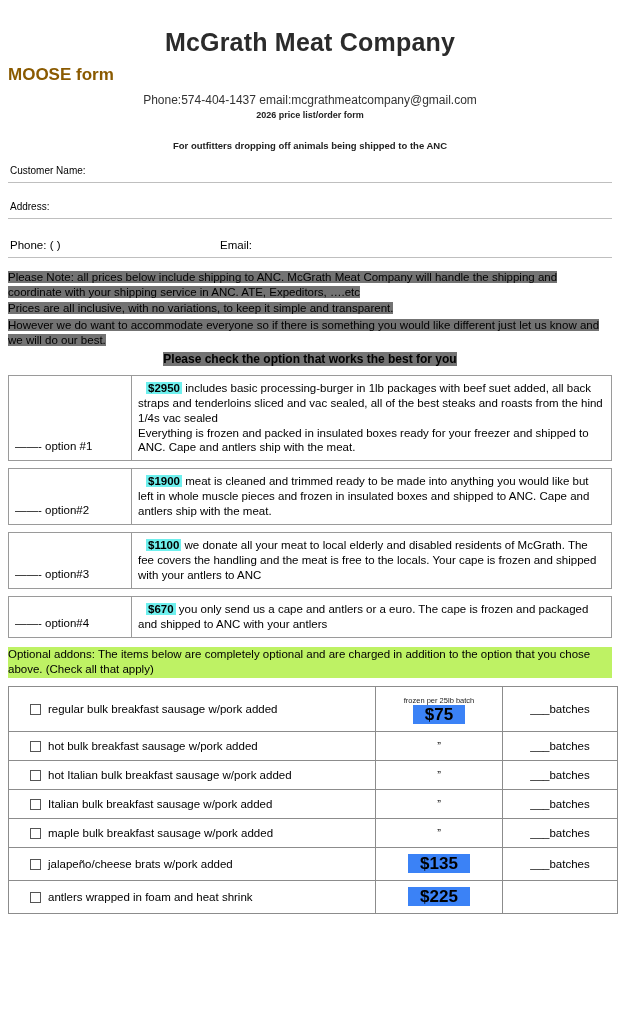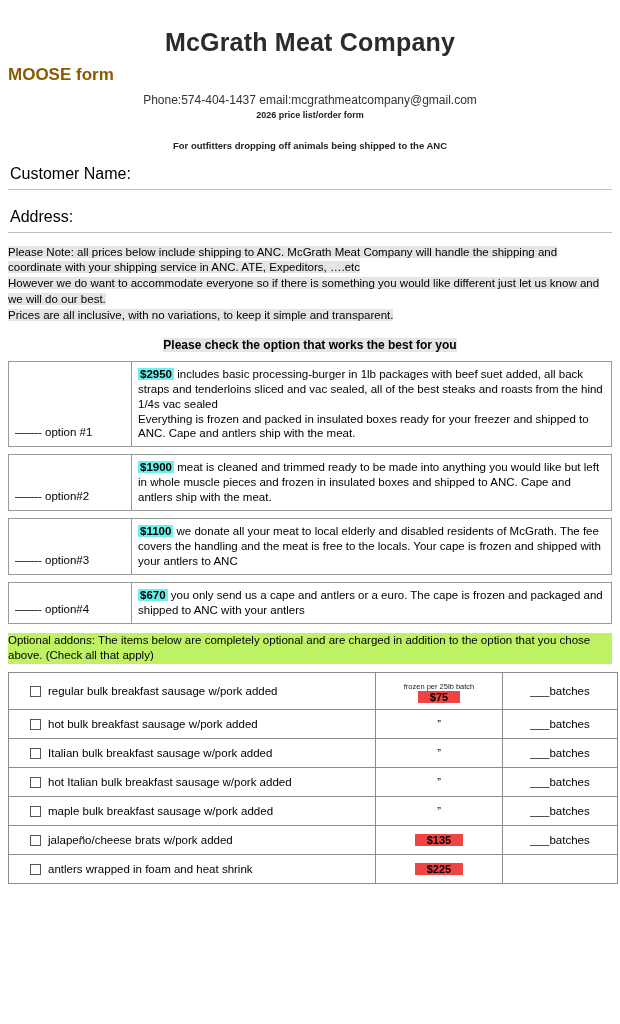--- a/index.html
+++ b/index.html
@@ -54,21 +54,21 @@
     text-align: center;
     font-size: 9.5px;
     font-weight: bold;
     color: #222;
     margin-top: 20px;
   }
 
   
   .field-row {
     border-bottom: 1px solid #bfbfbf;
-    font-size: 16px;
+    font-size: 10px;
     padding: 8px 2px 6px 2px;
     margin-top: 6px;
   }
   .field-row.second {
     margin-top: 10px;
   }
   .phone-email-row {
     display: flex;
     font-size: 11.5px;
     border-bottom: 1px solid #bfbfbf;
@@ -82,33 +82,33 @@
     flex: 1;
   }
 
   
   .note-block {
     margin-top: 12px;
     font-size: 11.5px;
     line-height: 1.32;
   }
   .hl-yellow {
-    background: #e5e5e5;
+    background: #737373;
   }
   .note-block p {
     margin: 0;
   }
   .note-block p + p {
     margin-top: 1px;
   }
   .check-option-line {
     text-align: center;
     font-size: 12px;
     font-weight: 600;
-    margin-top: 15px;
+    margin-top: 4px;
   }
 
   
   .opt-table {
     width: 100%;
     border-collapse: collapse;
     margin-top: 7px;
     table-layout: fixed;
   }
   .opt-table td {
@@ -121,20 +121,21 @@
   .opt-label-cell {
     width: 110px;
     vertical-align: bottom !important;
     font-size: 11.5px;
     padding-bottom: 6px !important;
   }
   .price-cyan {
     background: #6ef0ee;
     padding: 0 2px;
     font-weight: bold;
+    margin-left: 8px;
   }
 
   
   .addon-note {
     margin-top: 9px;
     font-size: 11.5px;
     line-height: 1.35;
     background: #bef264;
     display: block;
   }
@@ -176,24 +177,24 @@
     margin-left: 14px;
     vertical-align: middle;
     background: #fff;
   }
   .price-label {
     font-size: 7.5px;
     color: #222;
     vertical-align: middle;
   }
   .cyan-box {
-    background: #ef4444;
+    background: #3b82f6;
     padding: 0 12px;
     font-weight: bold;
-    font-size: 11px;
+    font-size: 17px;
   }
   .ditto {
     font-size: 12px;
   }
 </style>
 </head>
 <body>
 
 <div class="page">
 
@@ -204,25 +205,29 @@
   <div class="outfitters-line">For outfitters dropping off animals being shipped to the ANC</div>
 
   <div class="field-row">
     <span>Customer Name:</span>
   </div>
 
   <div class="field-row second">
     <span>Address:</span>
   </div>
 
+  <div class="phone-email-row">
+    <span class="phone">Phone: (          )</span>
+    <span class="email">Email:</span>
+  </div>
 
   <div class="note-block">
     <p><span class="hl-yellow">Please Note: all prices below include shipping to ANC. McGrath Meat Company will handle the shipping and coordinate with your shipping service in ANC. ATE, Expeditors, ….etc</span></p>
+    <p><span class="hl-yellow">Prices are all inclusive, with no variations, to keep it simple and transparent.</span></p>
     <p><span class="hl-yellow">However we do want to accommodate everyone so if there is something you would like different just let us know and we will do our best.</span></p>
-    <p><span class="hl-yellow">Prices are all inclusive, with no variations, to keep it simple and transparent.</span></p>
     <div class="check-option-line"><span class="hl-yellow">Please check the option that works the best for you</span></div>
   </div>
 
   <table class="opt-table">
     <tbody>
         <tr>
       <td class="opt-label-cell">——- option #1</td>
       <td>
         <span class="price-cyan">$2950</span><span> includes basic processing-burger in 1lb packages with beef suet added, all back straps and tenderloins sliced and vac sealed, all of the best steaks and roasts from the hind 1/4s vac sealed</span>
         <div>Everything is frozen and packed in insulated boxes ready for your freezer and shipped to ANC. Cape and antlers ship with the meat.</div>
@@ -274,26 +279,26 @@
       <td class="item"><span class="cb"></span><span>regular bulk breakfast sausage w/pork added</span></td>
       <td class="price"><span class="price-label">frozen per 25lb batch</span> <span class="cyan-box">$75</span></td>
       <td class="batch">___batches</td>
     </tr>
     <tr>
       <td class="item"><span class="cb"></span><span>hot bulk breakfast sausage w/pork added</span></td>
       <td class="price ditto">”</td>
       <td class="batch">___batches</td>
     </tr>
     <tr>
+      <td class="item"><span class="cb"></span><span>hot Italian bulk breakfast sausage w/pork added</span></td>
+      <td class="price ditto">”</td>
+      <td class="batch">___batches</td>
+    </tr>
+    <tr>
       <td class="item"><span class="cb"></span><span>Italian bulk breakfast sausage w/pork added</span></td>
-      <td class="price ditto">”</td>
-      <td class="batch">___batches</td>
-    </tr>
-    <tr>
-      <td class="item"><span class="cb"></span><span>hot Italian bulk breakfast sausage w/pork added</span></td>
       <td class="price ditto">”</td>
       <td class="batch">___batches</td>
     </tr>
     <tr>
       <td class="item"><span class="cb"></span><span>maple bulk breakfast sausage w/pork added</span></td>
       <td class="price ditto">”</td>
       <td class="batch">___batches</td>
     </tr>
     <tr>
       <td class="item"><span class="cb"></span><span>jalapeño/cheese brats w/pork added</span></td>

